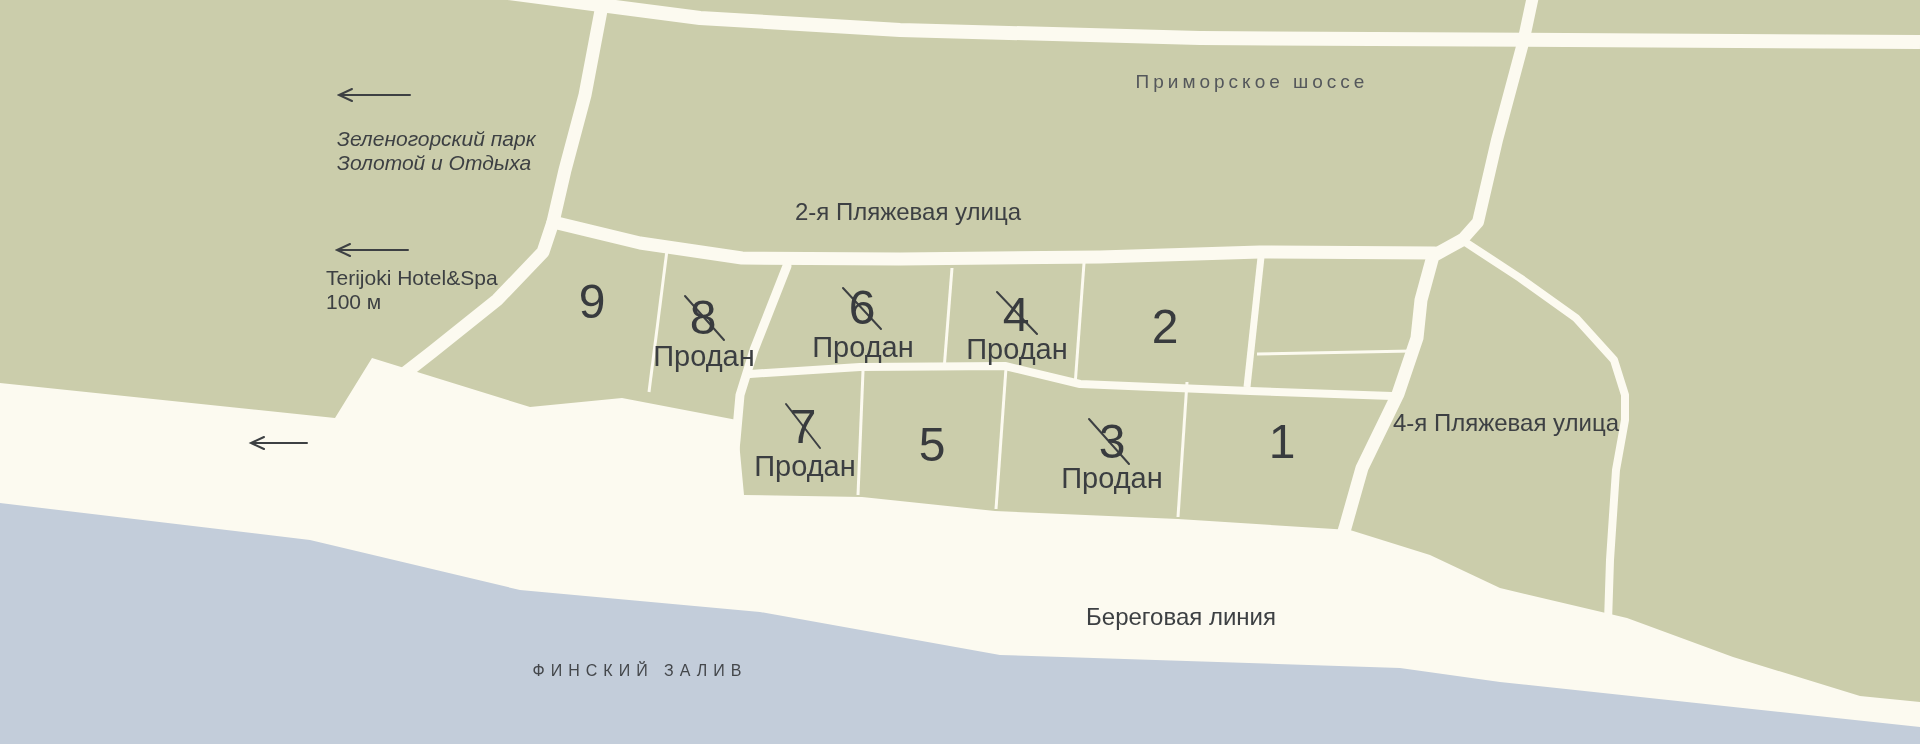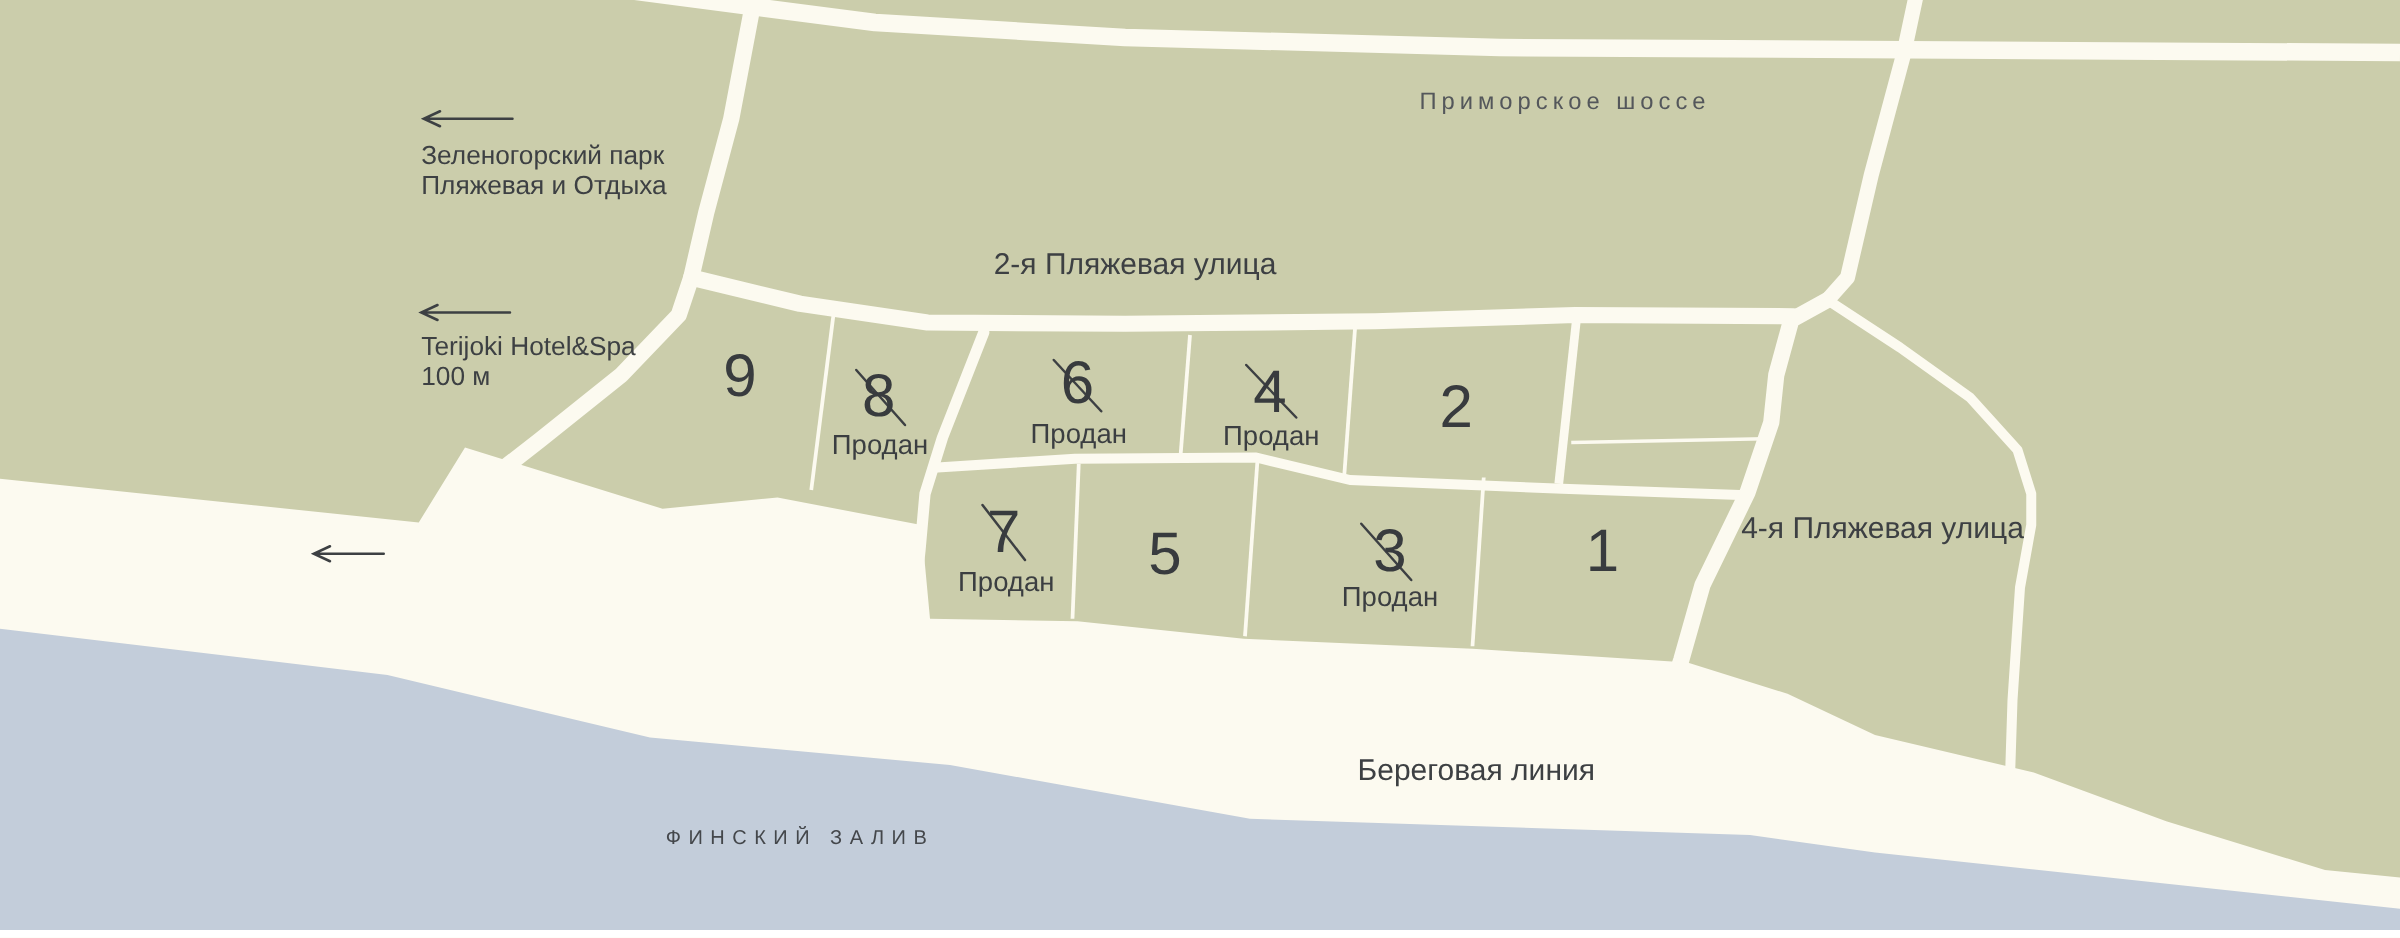--- a/index.html
+++ b/index.html
@@ -14,21 +14,21 @@
   .divider{fill:none;stroke:var(--beach);stroke-linecap:butt;}
   .ink-line{fill:none;stroke:var(--ink);stroke-width:2;stroke-linecap:round;stroke-linejoin:miter;}
   .hit{fill:transparent;}
   .lbl{position:absolute;color:var(--ink);white-space:nowrap;}
   .center{transform:translate(-50%,-50%);text-align:center;}
   .poi{font-size:21px;line-height:24px;}
   .street{font-size:24px;}
   .hwy{font-size:19px;letter-spacing:4px;color:var(--road_label);}
   .gulf{font-size:16px;letter-spacing:6px;color:#44474b;}
   .num{font-size:48px;font-weight:300;color:#383b3e;}
-  .status{font-size:22px;color:#3b3e41;}
+  .status{font-size:29px;color:#3b3e41;}
 </style>
 </head>
 <body>
 
 <div id="stage">
 
   <svg width="1920" height="750" viewBox="0 0 1920 750">
 
     <rect class="beach-rect" x="0" y="0" width="1920" height="750"></rect>
 
@@ -74,25 +74,25 @@
     <polygon class="hit" points="752,378 860,370 856,495 745,492"></polygon>
     <polygon class="hit" points="867,369 1003,367 995,509 862,496"></polygon>
     <polygon class="hit" points="1009,370 1184,384 1176,517 998,511"></polygon>
     <polygon class="hit" points="1191,397 1246,388 1383,396 1359,468 1344,527 1180,518"></polygon>
   </svg>
 
   <div class="lbl hwy center" style="left:1252px;top:82px;">Приморское шоссе</div>
   <div class="lbl street center" style="left:908px;top:212px;">2-я Пляжевая улица</div>
   <div class="lbl street center" style="left:1506px;top:423px;">4-я Пляжевая улица</div>
 
-  <div class="lbl poi" style="left:337px;top:113px;">
+  <div class="lbl poi" style="left:337px;top:127px;font-style:italic;">
     <div>Зеленогорский парк</div>
-    <div>Пляжевая и Отдыха</div>
+    <div>Золотой и Отдыха</div>
   </div>
-  <div class="lbl poi" style="left:337px;top:266px;">
+  <div class="lbl poi" style="left:326px;top:266px;">
     <div>Terijoki Hotel&amp;Spa</div>
     <div>100 м</div>
   </div>
 
   <div class="lbl street center" style="left:1181px;top:617px;">Береговая линия</div>
   <div class="lbl gulf center" style="left:640px;top:671px;">ФИНСКИЙ ЗАЛИВ</div>
 
   <div class="lbl num center" style="left:592px;top:301px;">9</div>
   <div class="lbl num center" style="left:703px;top:317px;">8</div>
   <div class="lbl num center" style="left:862px;top:307px;">6</div>

